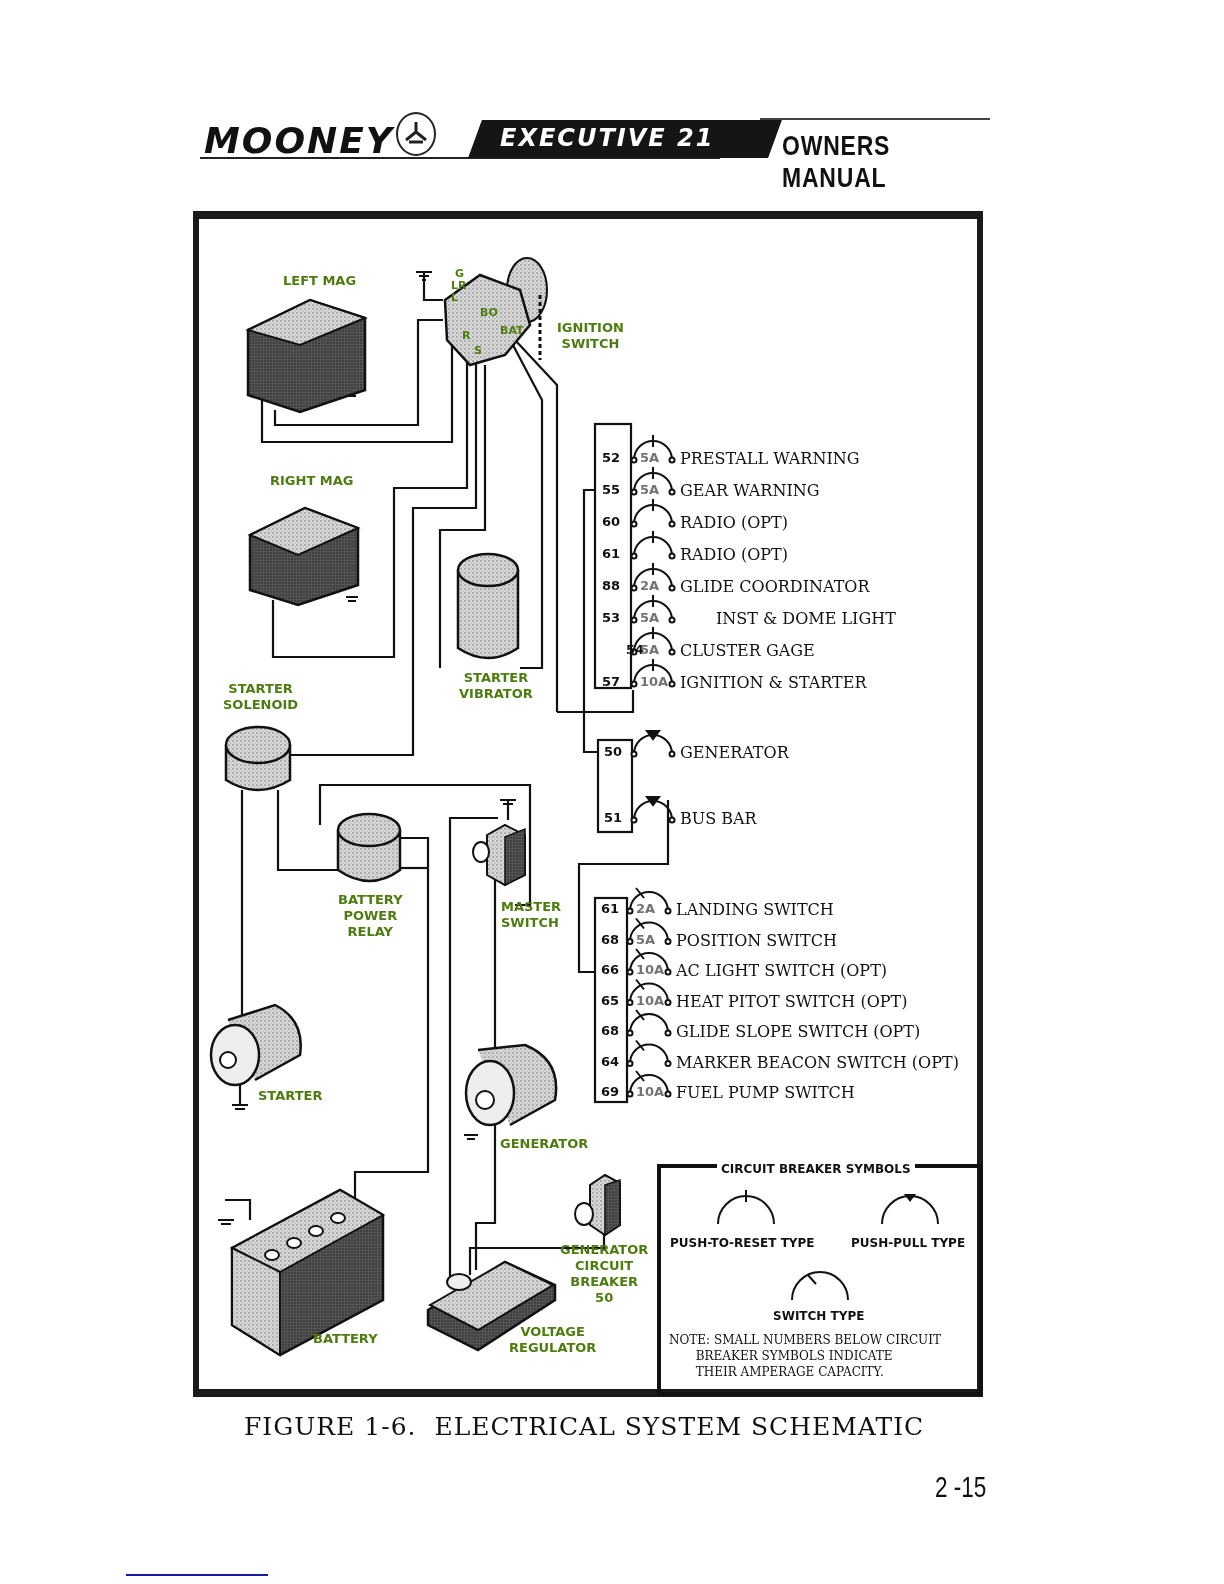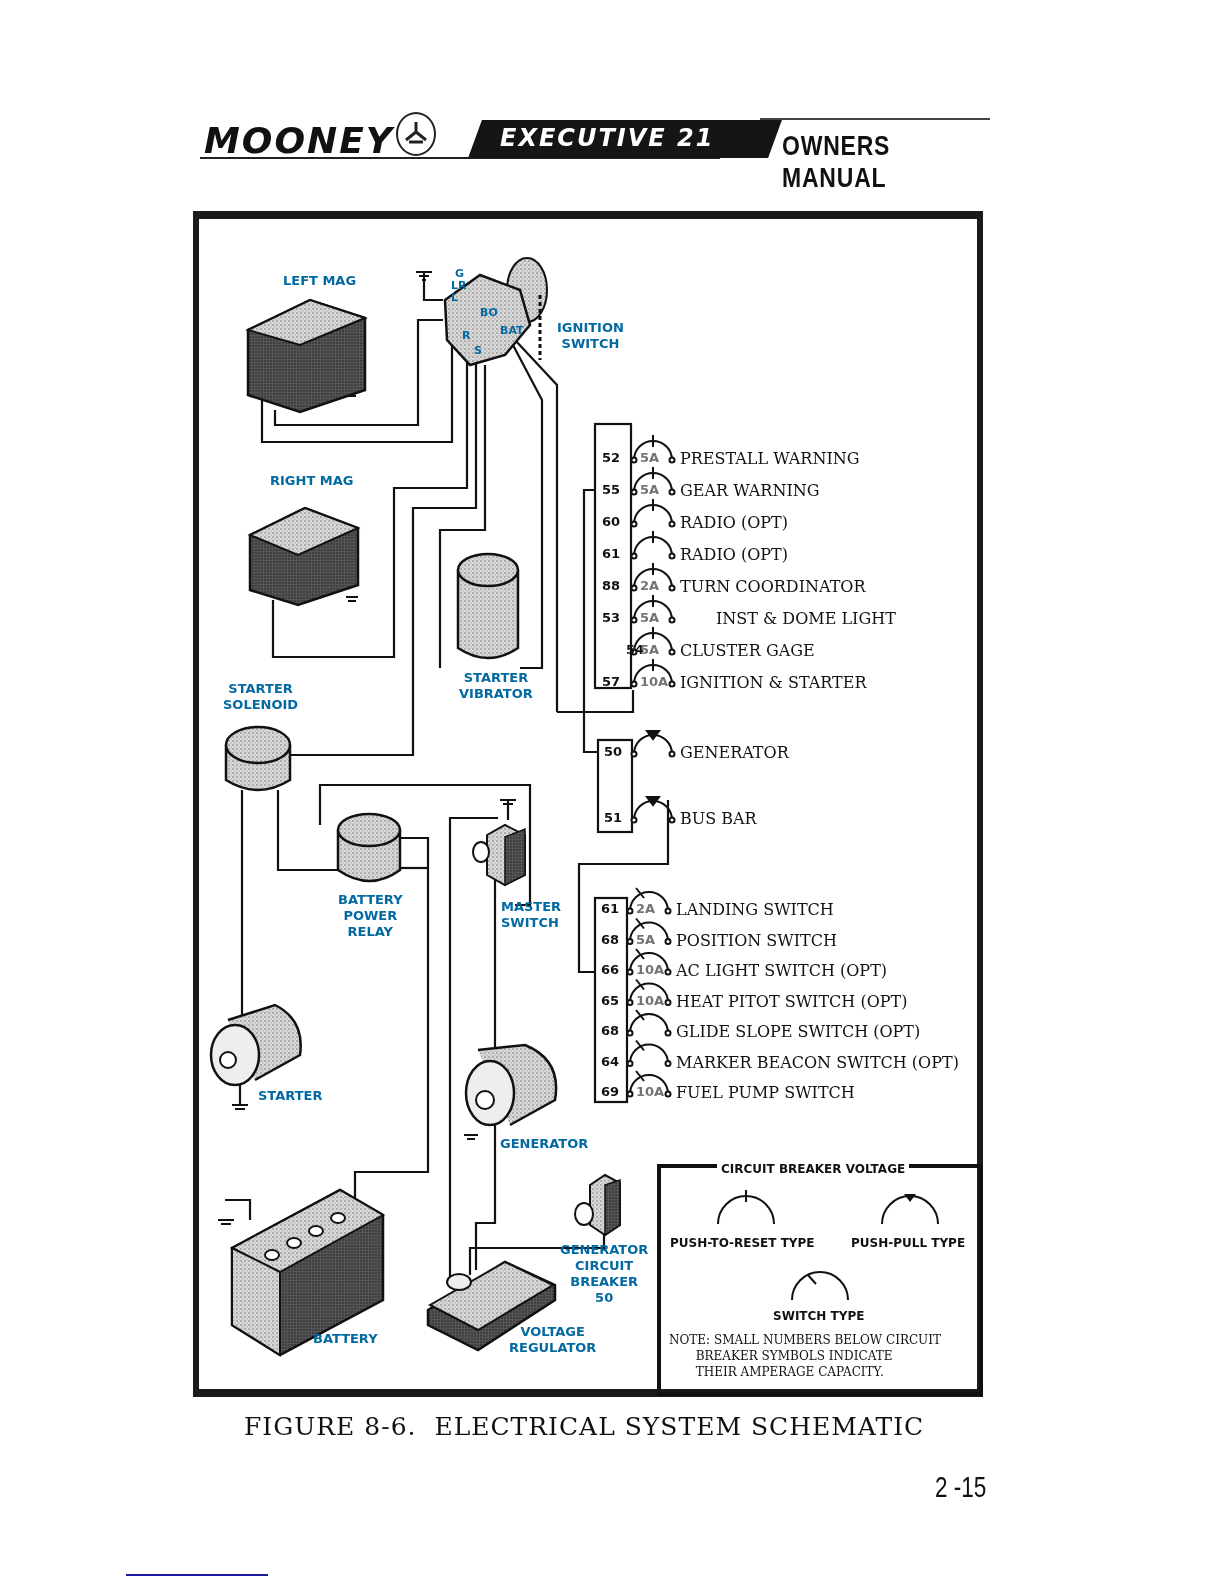--- a/index.html
+++ b/index.html
@@ -7,21 +7,21 @@
   .hdr { position: absolute; left: 200px; top: 112px; width: 790px; height: 50px; }
   .brand { position: absolute; left: 4px; top: 8px; font-family: "DejaVu Sans", sans-serif; font-weight: bold; font-style: italic; font-size: 36px; letter-spacing: 2px; color: #111; }
   .hdr-line { position: absolute; left: 0; top: 45px; width: 520px; height: 2px; background: #222; }
   .hdr-line2 { position: absolute; left: 560px; top: 6px; width: 230px; height: 2px; background: #444; }
   .emblem { position: absolute; left: 196px; top: 0px; width: 36px; height: 40px; border: 2px solid #222; border-radius: 50%; }
   .exec-banner { position: absolute; left: 275px; top: 8px; width: 300px; height: 38px; background: #151515; transform: skewX(-20deg); }
   .exec-text { position: absolute; left: 300px; top: 12px; color: #fff; font-weight: bold; font-style: italic; font-size: 24px; letter-spacing: 2px; }
   .owners { position: absolute; left: 582px; top: 18px; font-family: "Liberation Sans", sans-serif; font-weight: bold; font-size: 28px; transform: scaleX(0.82); transform-origin: left; letter-spacing: 1px; }
   .frame { position: absolute; left: 193px; top: 211px; width: 790px; height: 1186px; box-sizing: border-box; border: 6px solid #1b1b1b; border-top-width: 8px; border-bottom-width: 8px; }
   svg.diagram { position: absolute; left: 0; top: 0; }
-  .lbl { position: absolute; font-family: "DejaVu Sans", sans-serif; font-weight: bold; font-size: 13px; text-align: center; line-height: 16px; color: #0369a1; }
+  .lbl { position: absolute; font-family: "DejaVu Sans", sans-serif; font-weight: bold; font-size: 13px; text-align: center; line-height: 16px; color: #4d7c0f; }
   .cb-num { position: absolute; font-family: "DejaVu Sans", sans-serif; font-weight: bold; font-size: 13px; color: #111; }
   .cb-amp { position: absolute; font-family: "DejaVu Sans", sans-serif; font-weight: bold; font-size: 13px; color: #737373; }
   .cb-name { position: absolute; font-family: "DejaVu Serif", serif; font-size: 16px; color: #111; white-space: nowrap; }
   .legend { position: absolute; left: 657px; top: 1162px; width: 326px; height: 236px; }
   .legend-title { position: absolute; left: 60px; top: 0px; font-family: "DejaVu Sans", sans-serif; font-weight: bold; font-size: 12px; background: #fff; padding: 0 4px; }
   .legend-lbl { position: absolute; font-family: "DejaVu Sans", sans-serif; font-weight: bold; font-size: 12px; white-space: nowrap; }
   .legend-note { position: absolute; left: 12px; top: 170px; font-family: "DejaVu Serif", serif; font-size: 12px; line-height: 16px; white-space: pre; }
   .caption { position: absolute; left: 244px; top: 1412px; font-family: "DejaVu Serif", serif; font-size: 25px; letter-spacing: 1px; white-space: pre; }
   .pagenum { position: absolute; left: 935px; top: 1470px; font-family: "Liberation Sans", sans-serif; font-size: 30px; transform: scaleX(0.75); transform-origin: left; }
   .footer-link { position: absolute; left: 126px; top: 1574px; width: 142px; height: 2px; background: #1a1aa0; }
@@ -320,21 +320,21 @@
       <span class="cb-num" style="left: 602px; top: 514px;">60</span>
       <span class="cb-name" style="left: 680px; top: 513px;">RADIO (OPT)</span>
     </div>
     <div>
       <span class="cb-num" style="left: 602px; top: 546px;">61</span>
       <span class="cb-name" style="left: 680px; top: 545px;">RADIO (OPT)</span>
     </div>
     <div>
       <span class="cb-num" style="left: 602px; top: 578px;">88</span>
       <span class="cb-amp" style="left: 640px; top: 578px;">2A</span>
-      <span class="cb-name" style="left: 680px; top: 577px;">TURN COORDINATOR</span>
+      <span class="cb-name" style="left: 680px; top: 577px;">GLIDE COORDINATOR</span>
     </div>
     <div>
       <span class="cb-num" style="left: 602px; top: 610px;">53</span>
       <span class="cb-amp" style="left: 640px; top: 610px;">5A</span>
       <span class="cb-name" style="left: 716px; top: 609px;">INST &amp; DOME LIGHT</span>
     </div>
     <div>
       <span class="cb-num" style="left: 602px; top: 642px; margin-left: 24px;">54</span>
       <span class="cb-amp" style="left: 640px; top: 642px;">5A</span>
       <span class="cb-name" style="left: 680px; top: 641px;">CLUSTER GAGE</span>
@@ -381,24 +381,24 @@
       <span class="cb-name" style="left: 676px; top: 1052.5px;">MARKER BEACON SWITCH (OPT)</span>
     </div>
     <div>
       <span class="cb-num" style="left: 601px; top: 1084px;">69</span>
       <span class="cb-amp" style="left: 636px; top: 1084px;">10A</span>
       <span class="cb-name" style="left: 676px; top: 1083px;">FUEL PUMP SWITCH</span>
     </div>
   </div>
 
 <div class="legend">
-  <div class="legend-title">CIRCUIT BREAKER VOLTAGE</div>
+  <div class="legend-title">CIRCUIT BREAKER SYMBOLS</div>
   <div class="legend-lbl" style="left:13px;top:74px;">PUSH-TO-RESET TYPE</div>
   <div class="legend-lbl" style="left:194px;top:74px;">PUSH-PULL TYPE</div>
   <div class="legend-lbl" style="left:116px;top:147px;">SWITCH TYPE</div>
   <div class="legend-note">NOTE: SMALL NUMBERS BELOW CIRCUIT
        BREAKER SYMBOLS INDICATE
        THEIR AMPERAGE CAPACITY.</div>
 </div>
 
-<div class="caption">FIGURE 8-6.  ELECTRICAL SYSTEM SCHEMATIC</div>
+<div class="caption">FIGURE 1-6.  ELECTRICAL SYSTEM SCHEMATIC</div>
 <div class="pagenum">2 -15</div>
 <div class="footer-link"></div>
 
 </body></html>

